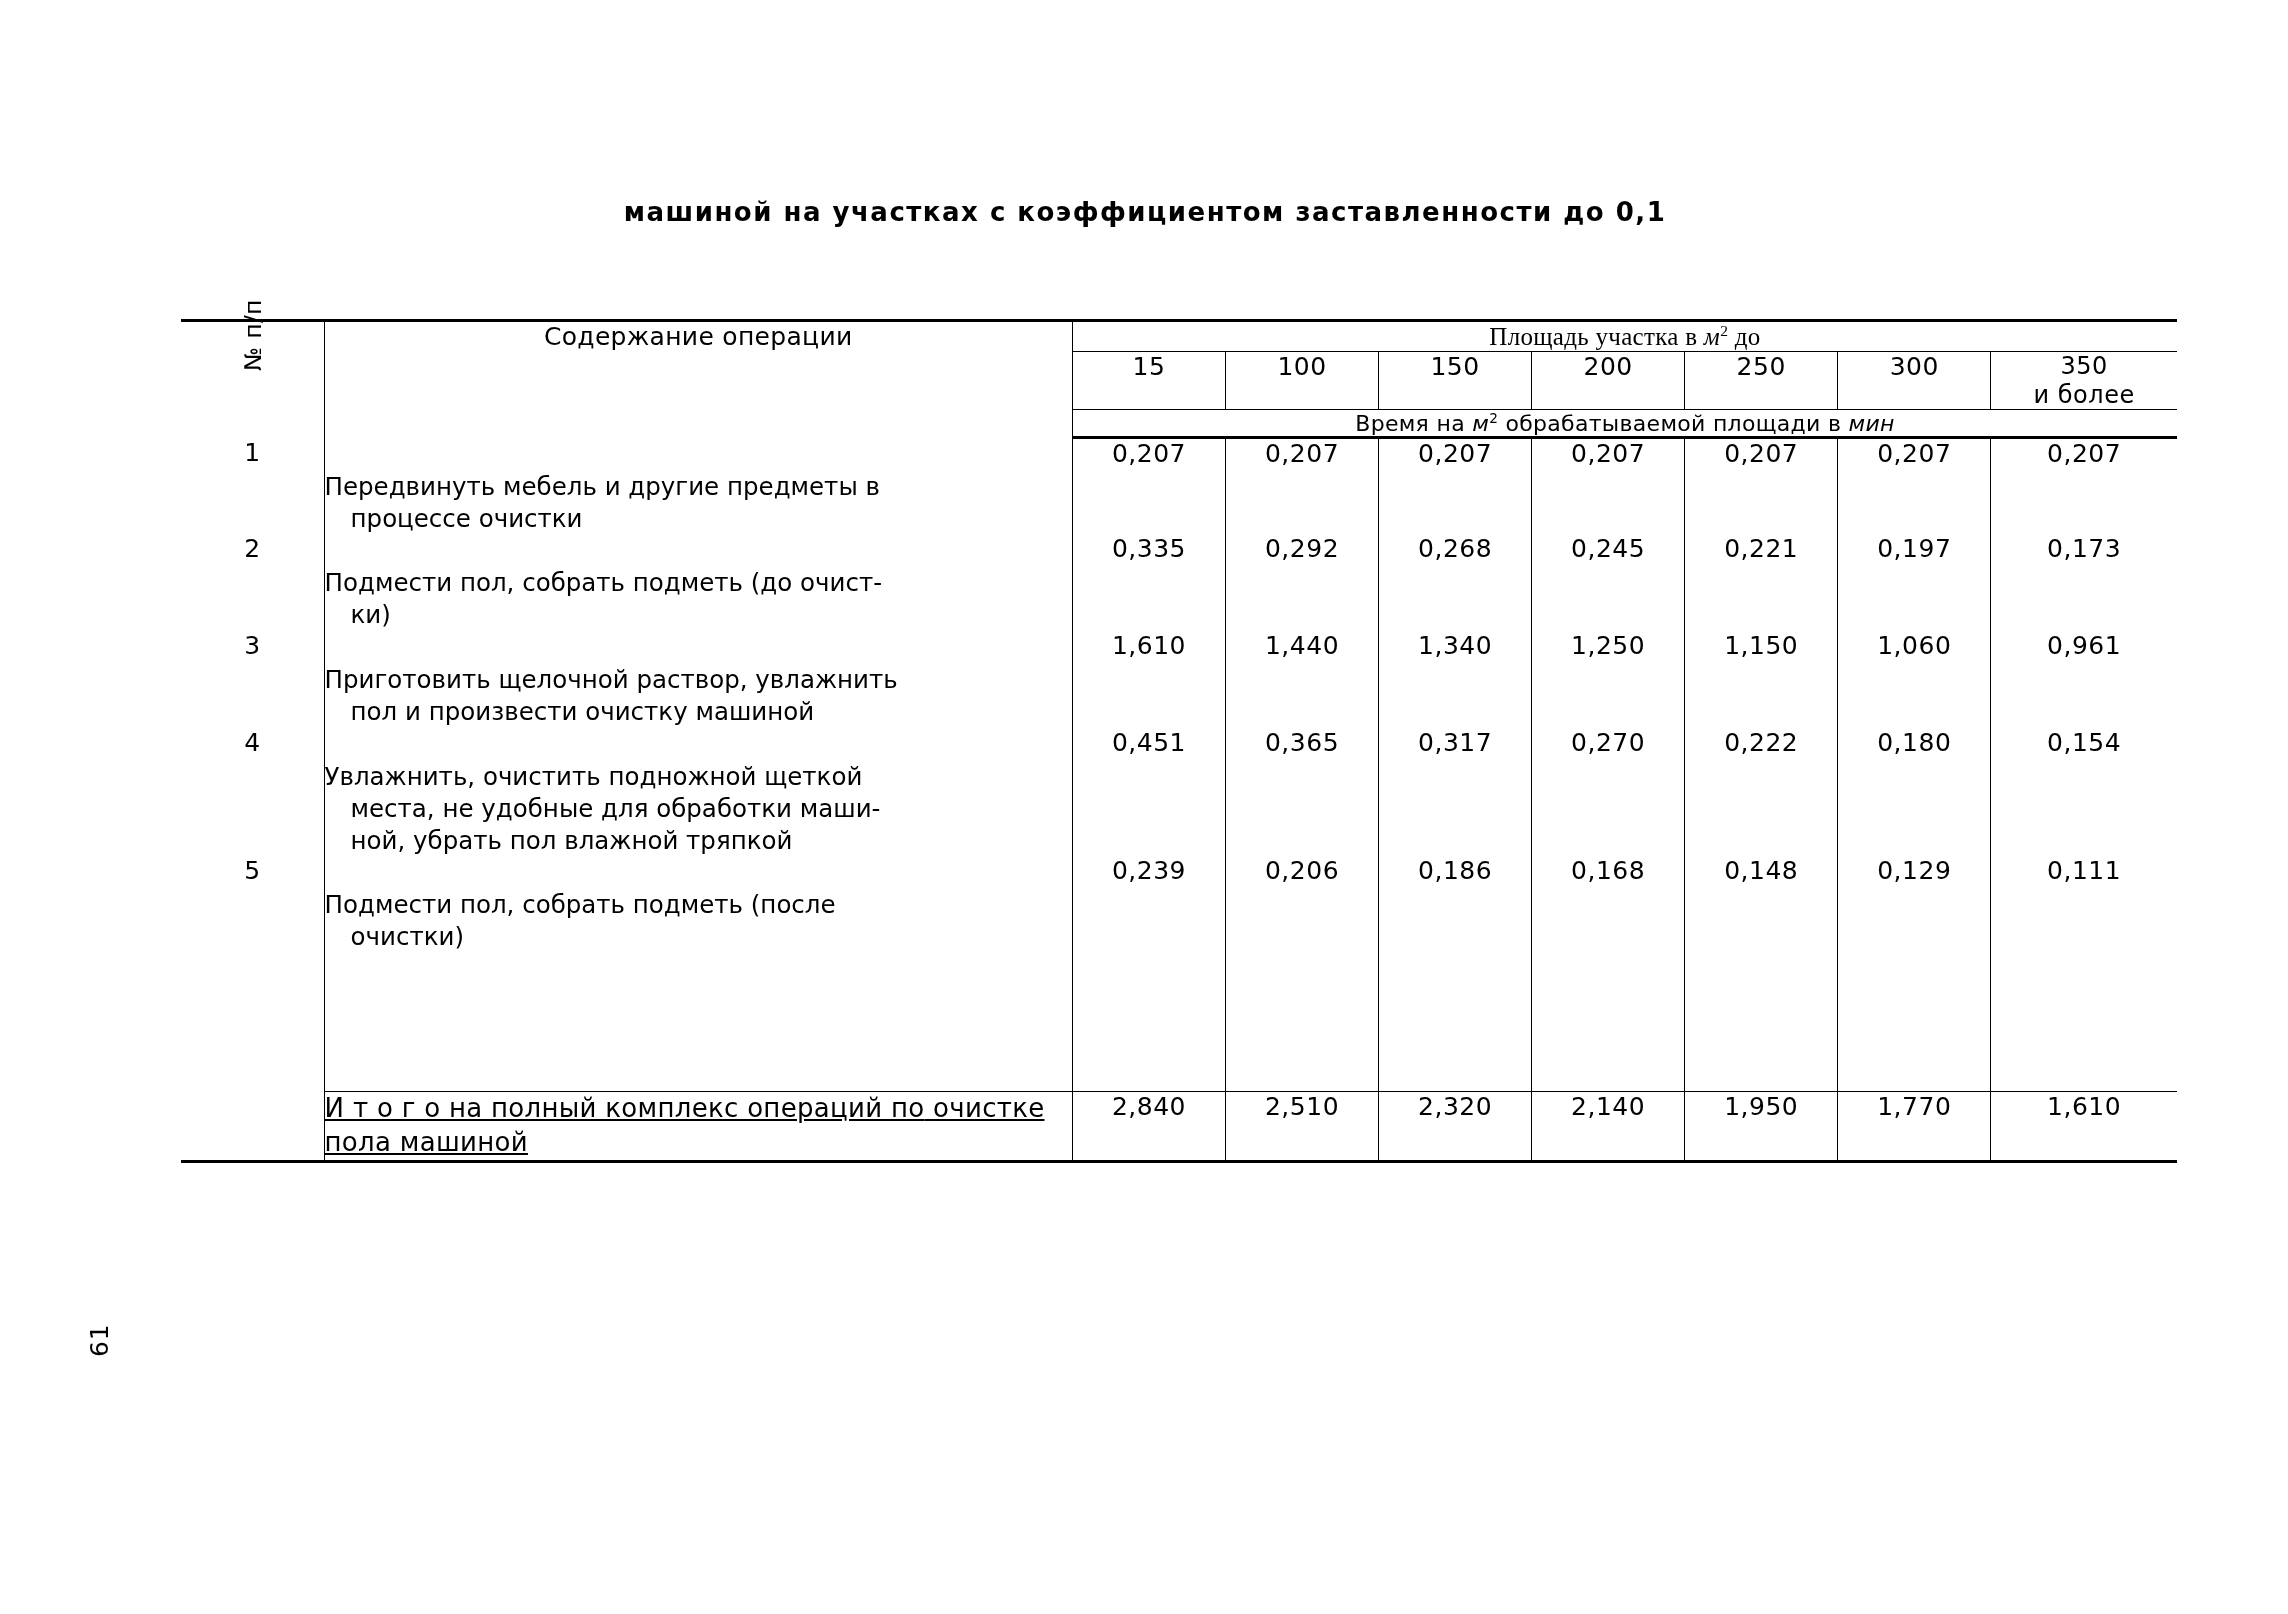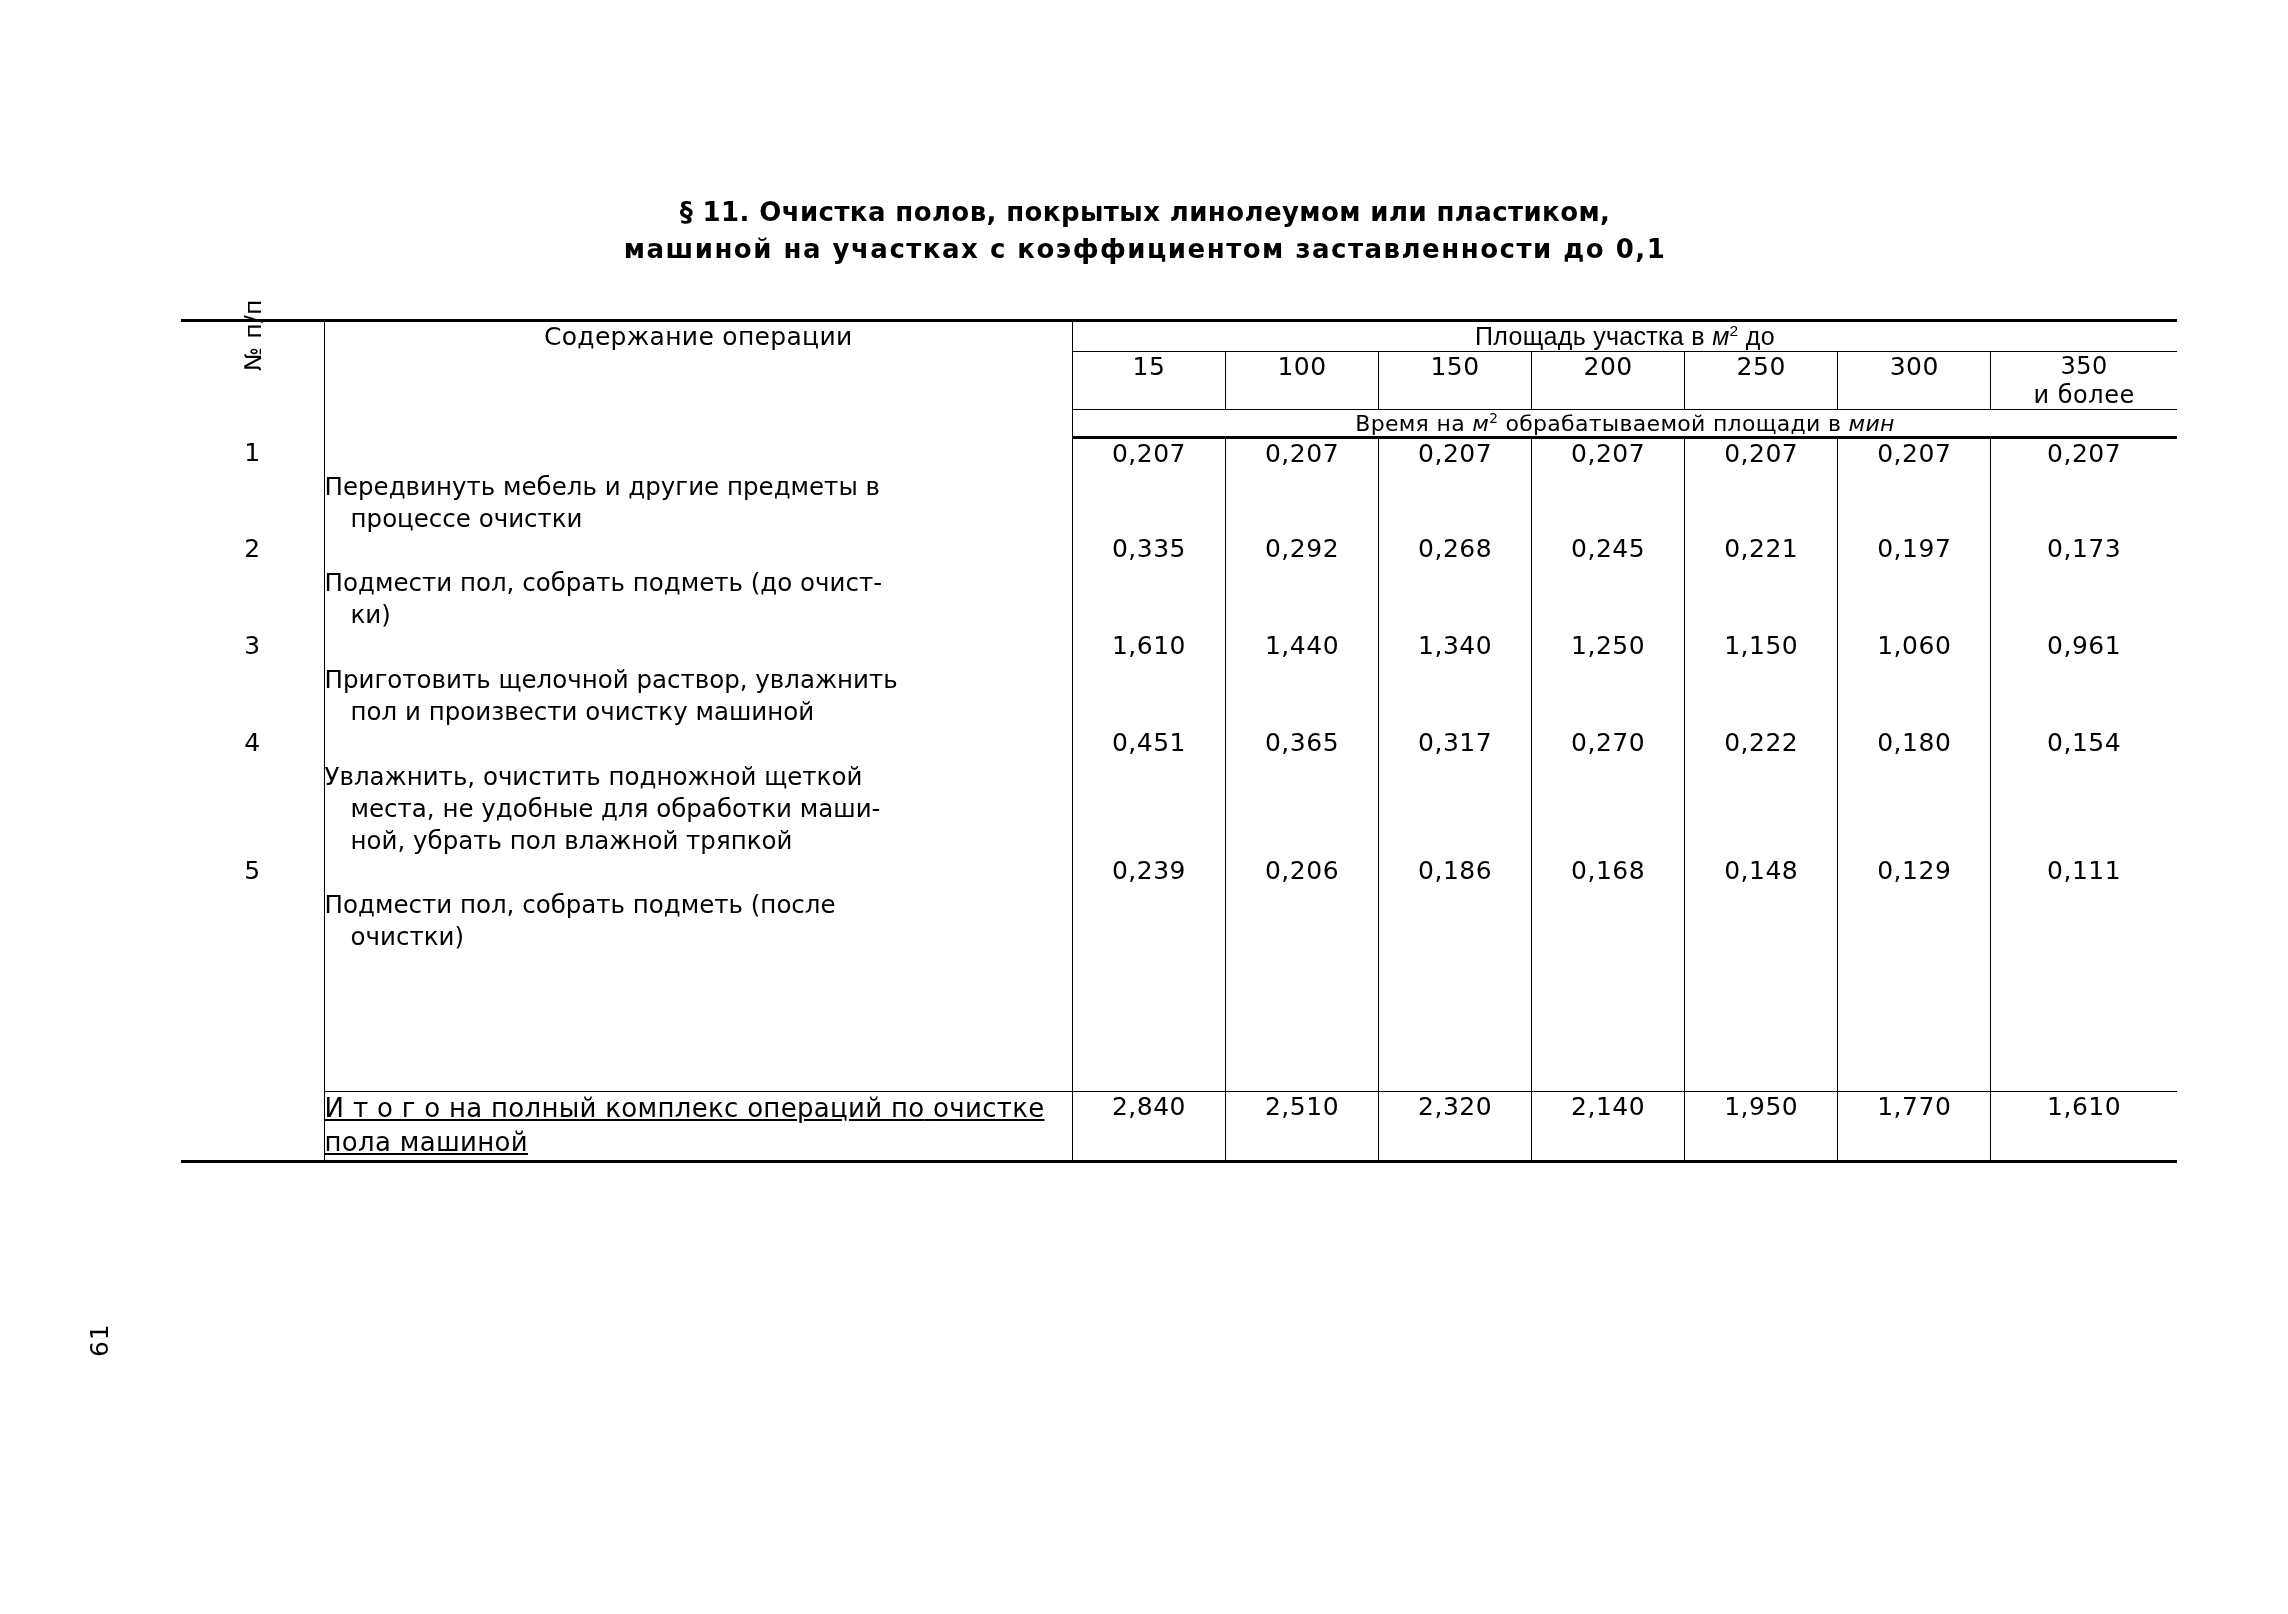--- a/index.html
+++ b/index.html
@@ -75,21 +75,21 @@
   .bt-thick { border-top: 3.7px solid #000; }
   .bb-thick { border-bottom: 3.7px solid #000; }
   .bt-thin  { border-top: 1.8px solid #000; }
   .bb-thin  { border-bottom: 1.8px solid #000; }
   .bl-thin  { border-left: 1.8px solid #000; }
   .br-thin  { border-right: 1.8px solid #000; }
 
   
   .hdr-area-title {
     text-align: center;
-    font-family: Liberation Sans, sans-serif;
+    font-family: Liberation Serif, serif;
     font-size: 25px;
     padding: 14.8px 0 13px 0;
     letter-spacing: 0.3px;
   }
   .hdr-time-row {
     text-align: center;
     font-family: "DejaVu Sans", sans-serif;
     font-size: 22px;
     padding: 11px 0 11px 0;
     letter-spacing: 0.3px;
@@ -165,21 +165,20 @@
     padding-top: 18.5px;
     letter-spacing: 0.5px;
   }
 </style>
 </head>
 <body>
 
 <div class="page">
 
   <div class="title-block">
-    <div>§ 11. Очистка полов, покрытых линолеумом или пластиком,</div>
     <div class="title-line-2">машиной на участках с коэффициентом заставленности до 0,1</div>
   </div>
 
   <div class="page-number">61</div>
 
   <div class="table-wrap">
     <table class="grid">
       <colgroup>
         <col style="width:143px">
         <col style="width:748px">

